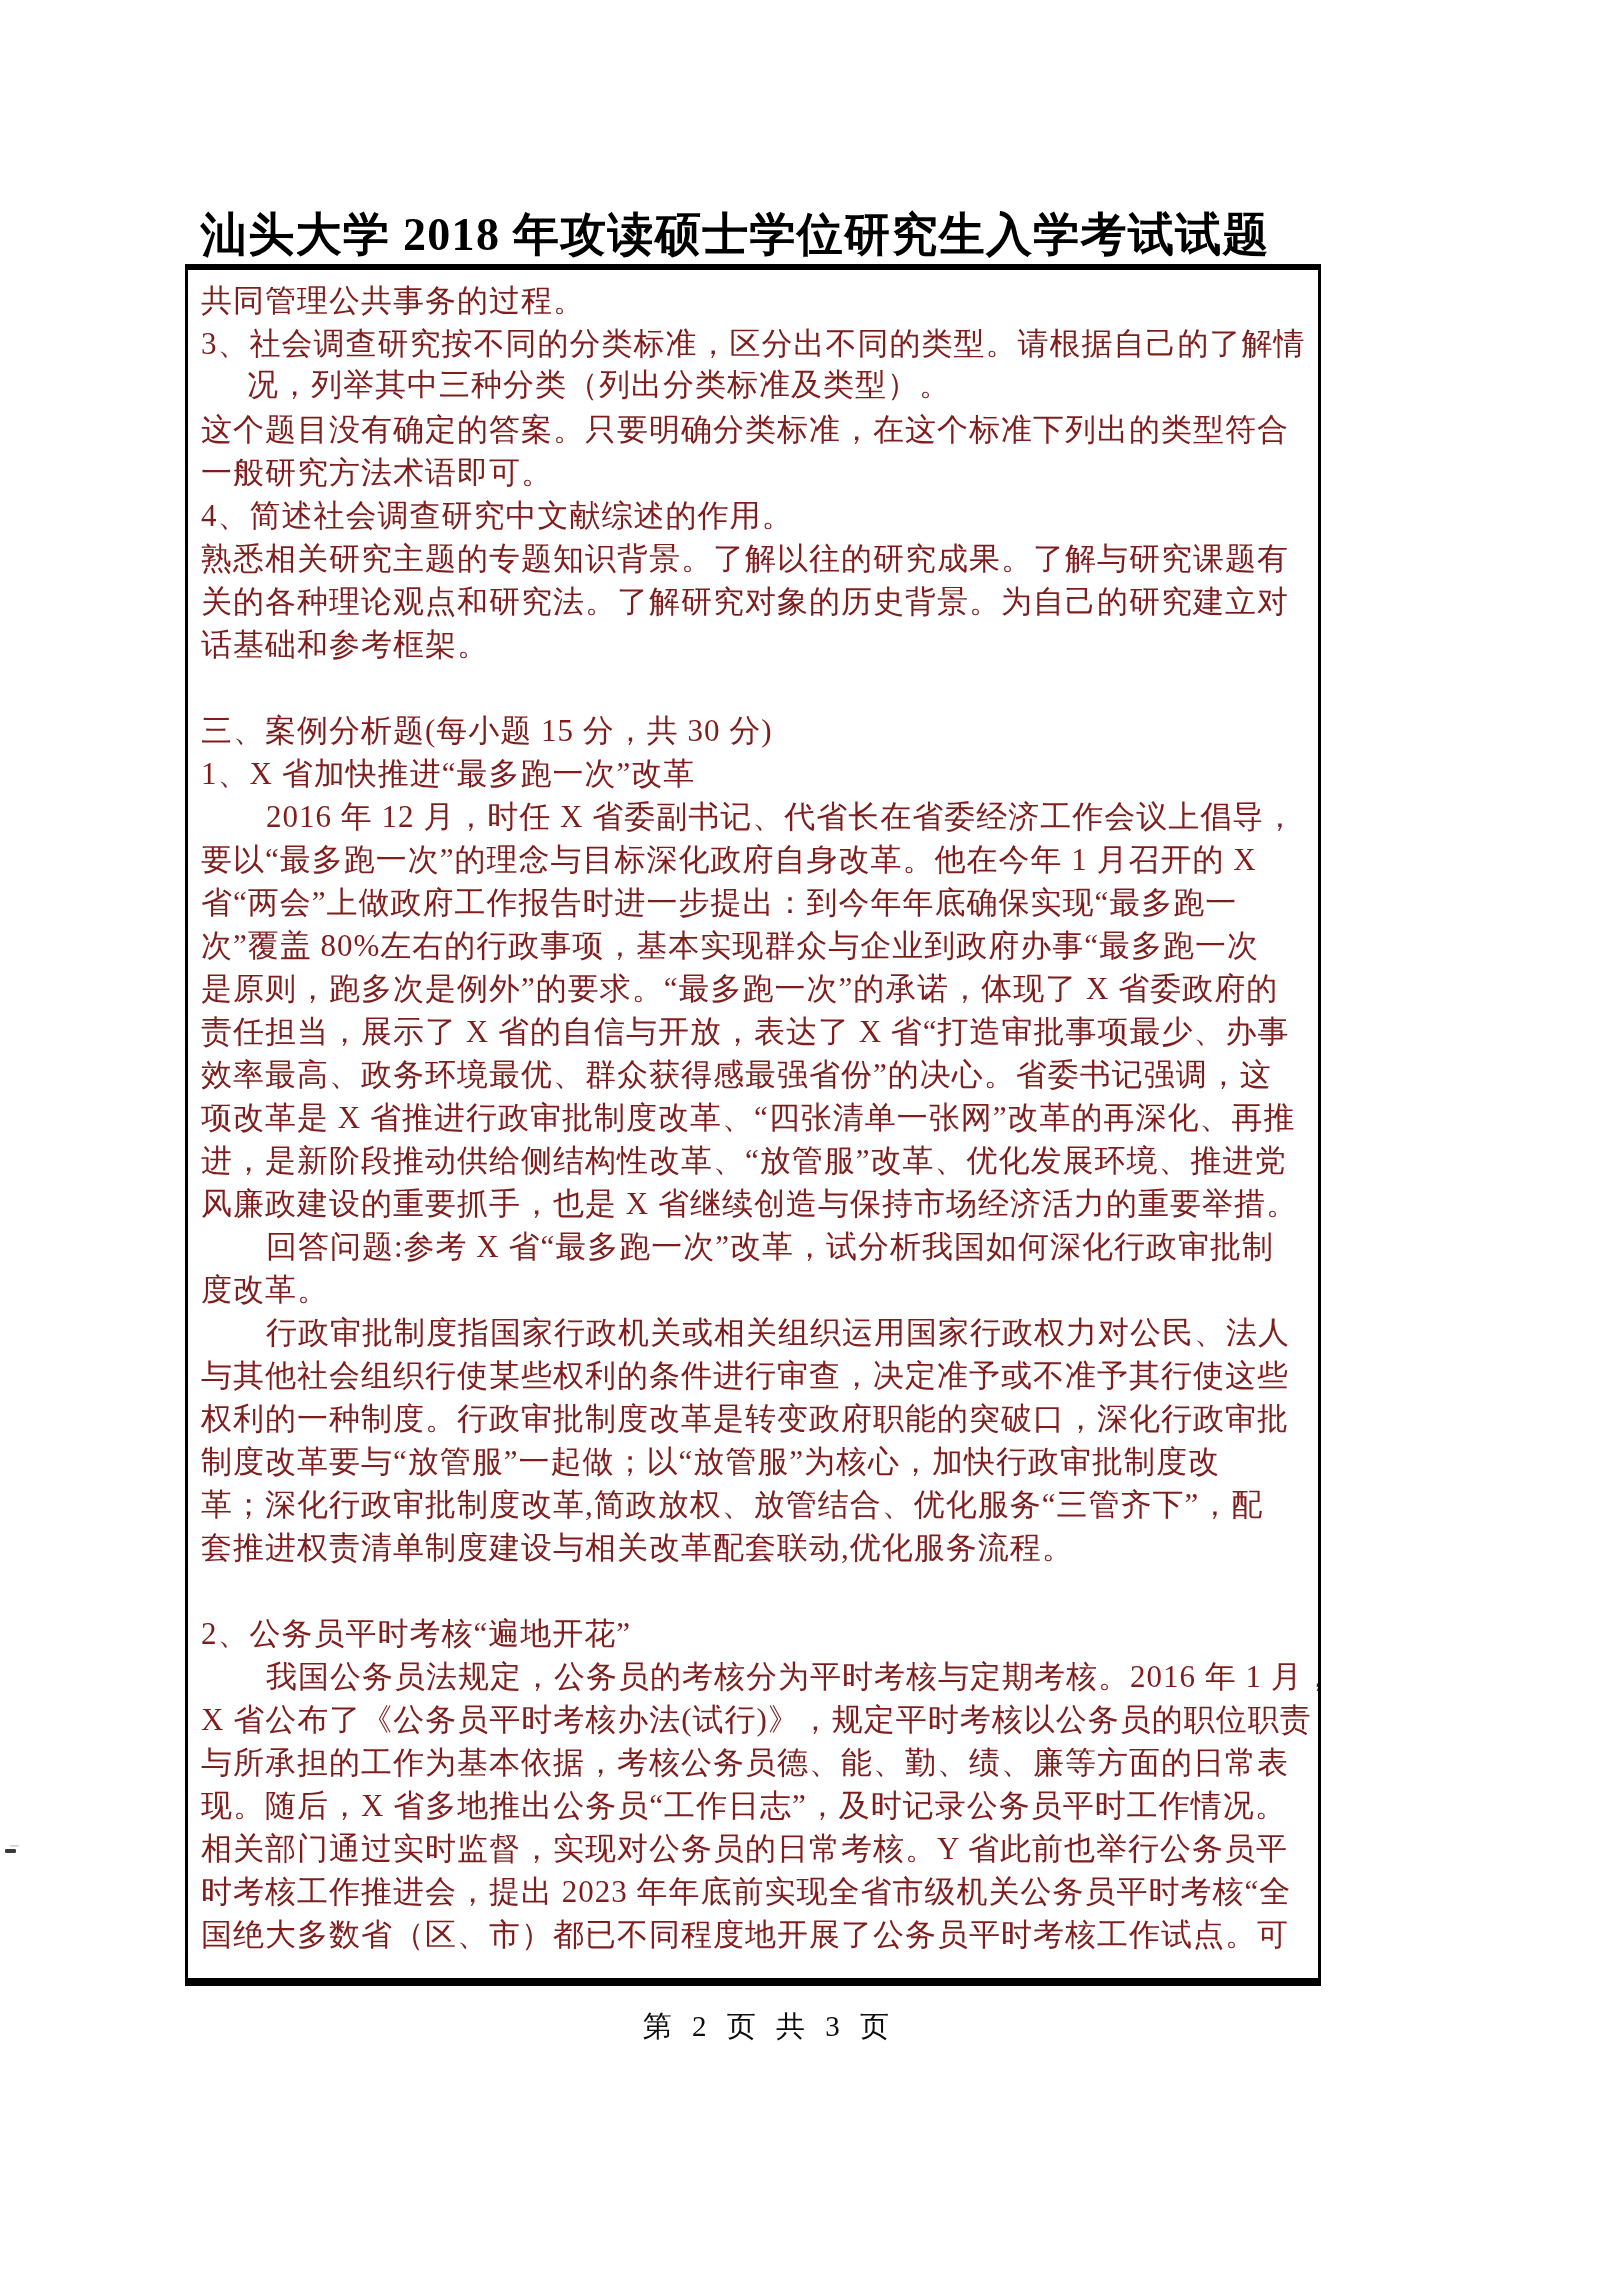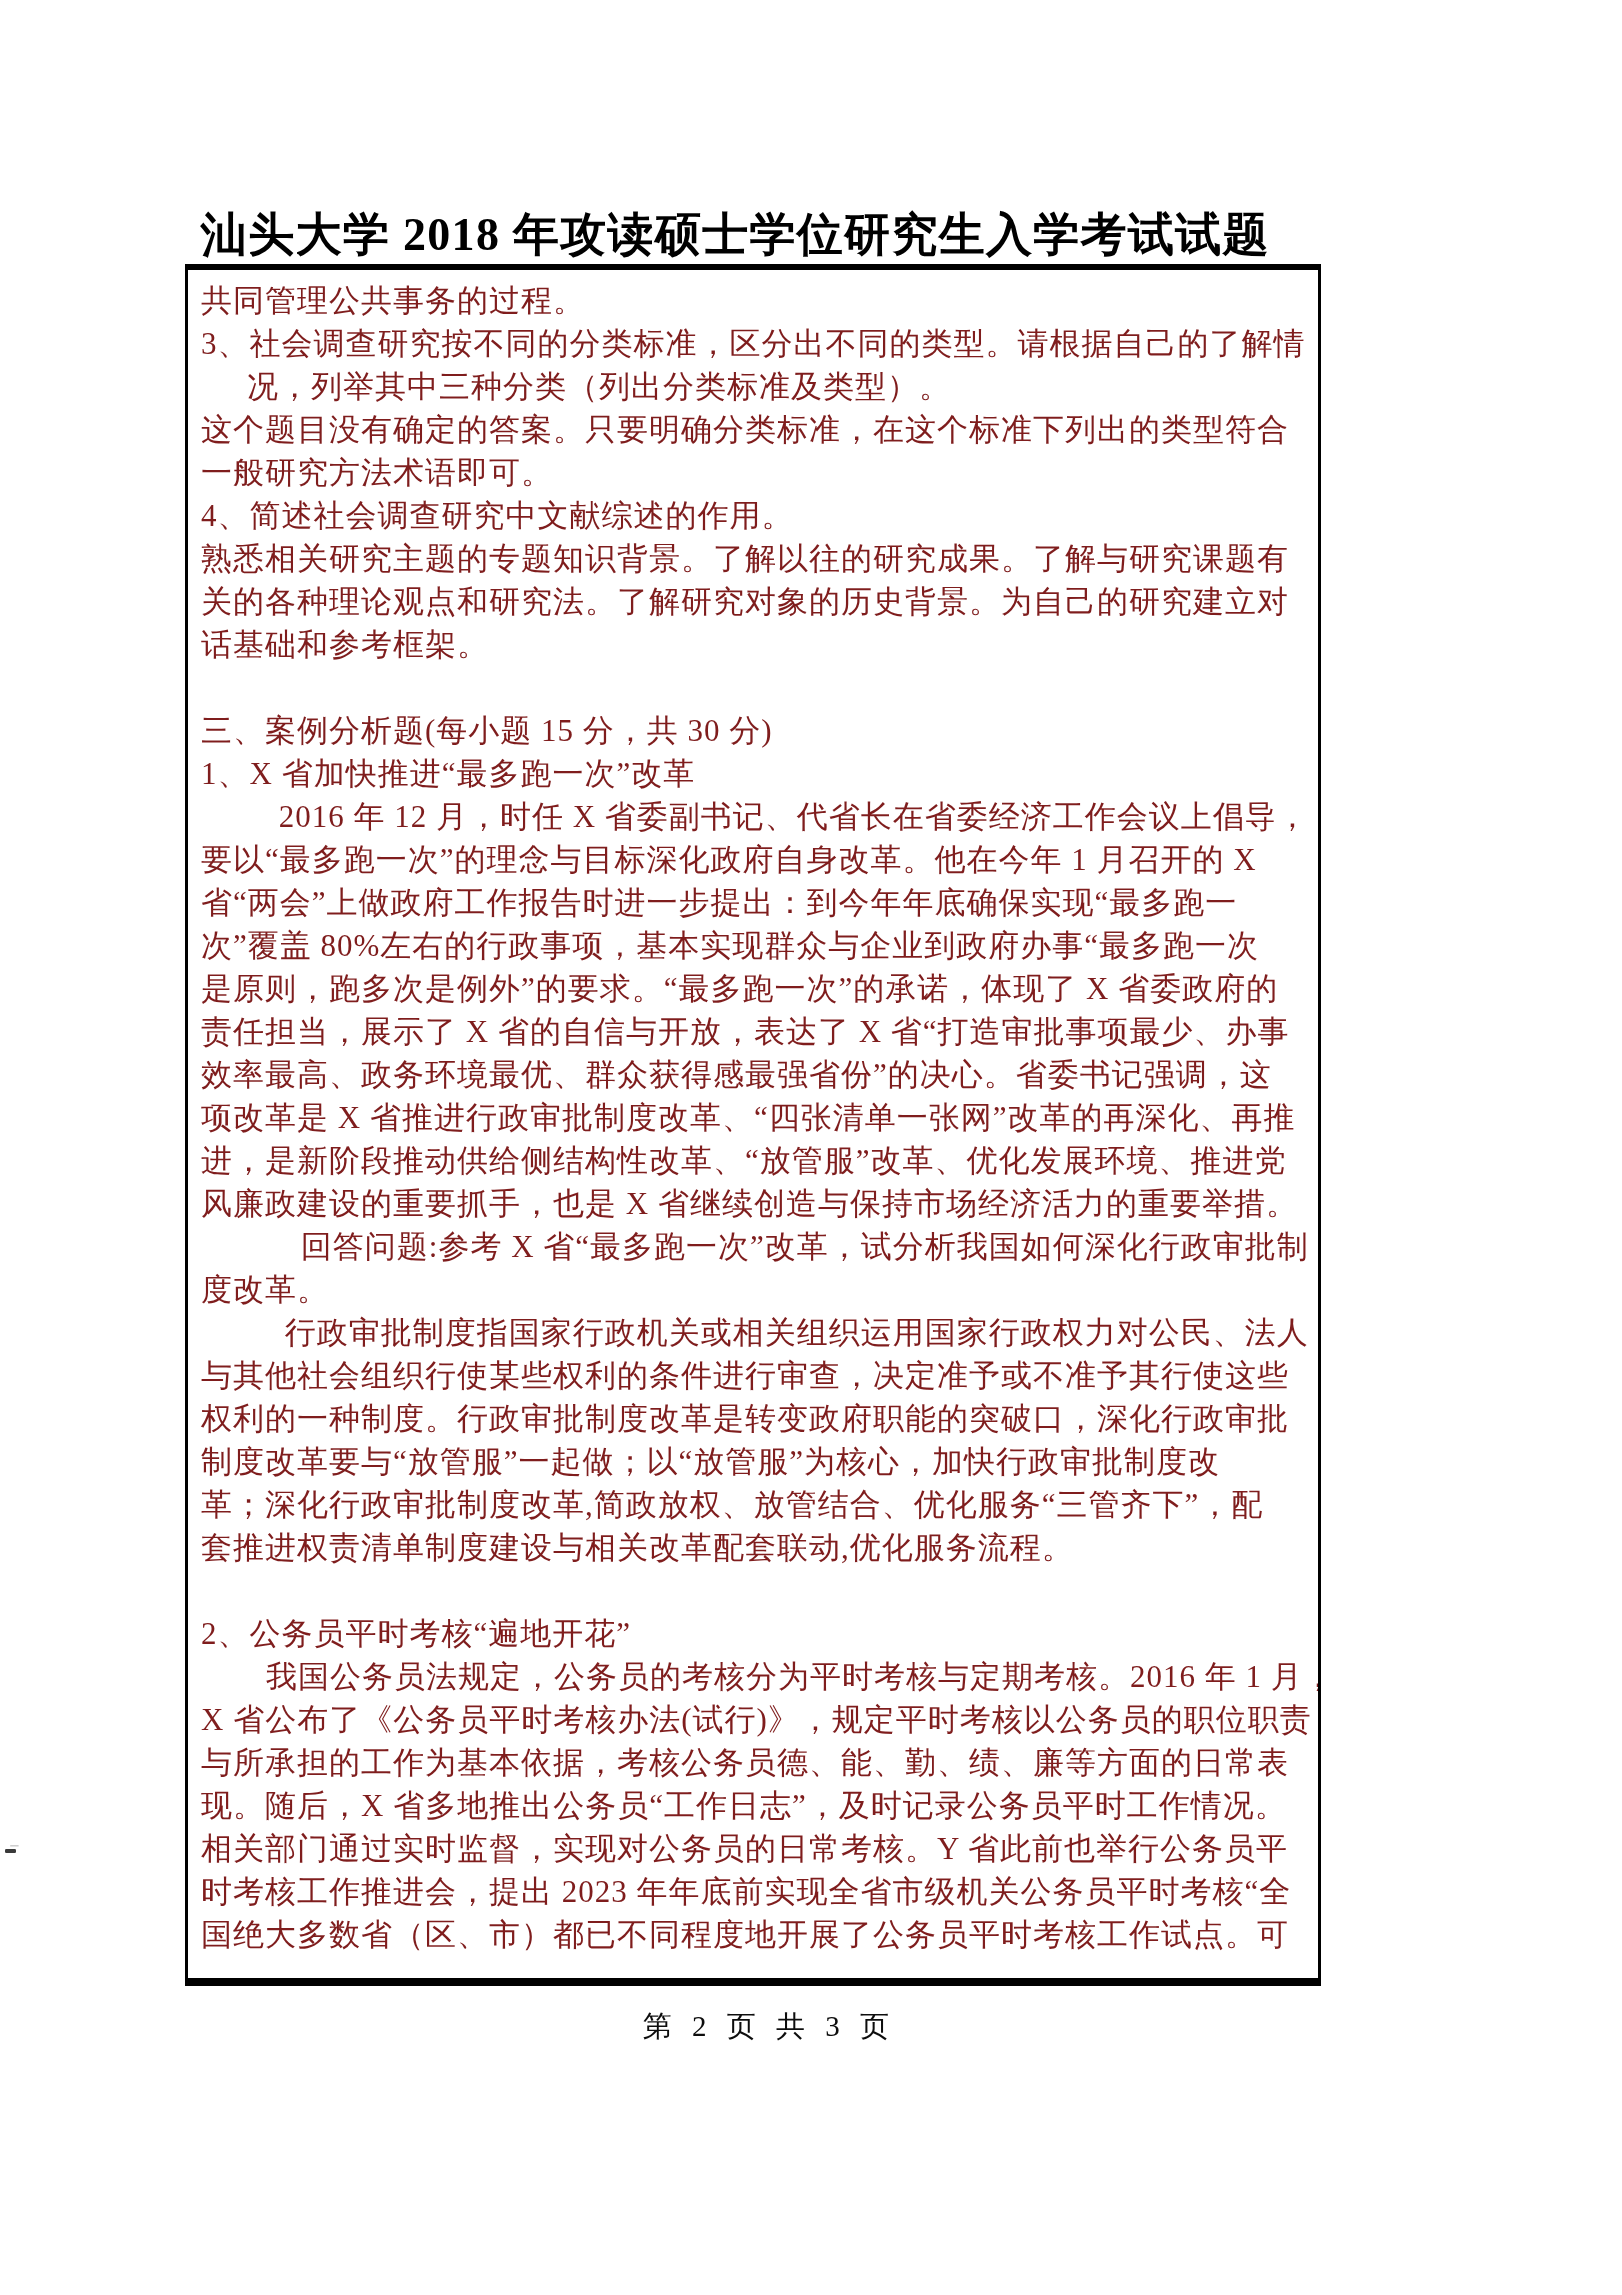--- a/index.html
+++ b/index.html
@@ -41,22 +41,22 @@
     padding: 8.5px 9.2px 0 13px;
     overflow: hidden;
   }
   .doc-lines .line {
     font-size: 31px;
     line-height: 43px;
     letter-spacing: 1px;
     white-space: nowrap;
     color: #7f1d1d;
   }
-  .doc-lines .line.indent-1 { padding-left: 46px; }
-  .doc-lines .line.indent-2 { padding-left: 65px; text-align: right; }
+  .doc-lines .line.indent-1 { padding-left: 46px; font-family: Liberation Mono, monospace; }
+  .doc-lines .line.indent-2 { padding-left: 65px; }
   .doc-lines .line.blank { visibility: hidden; }
   .page-footer {
     position: absolute;
     left: 185px;
     top: 1991px;
     width: 1136px;
     margin: 16px;
     text-align: center;
     font-size: 29px;
     letter-spacing: 6.5px;

